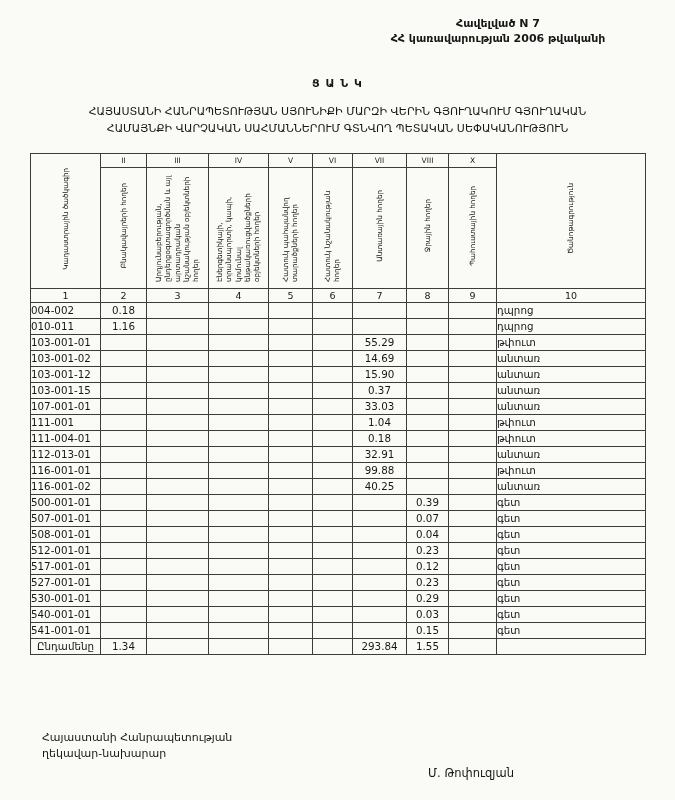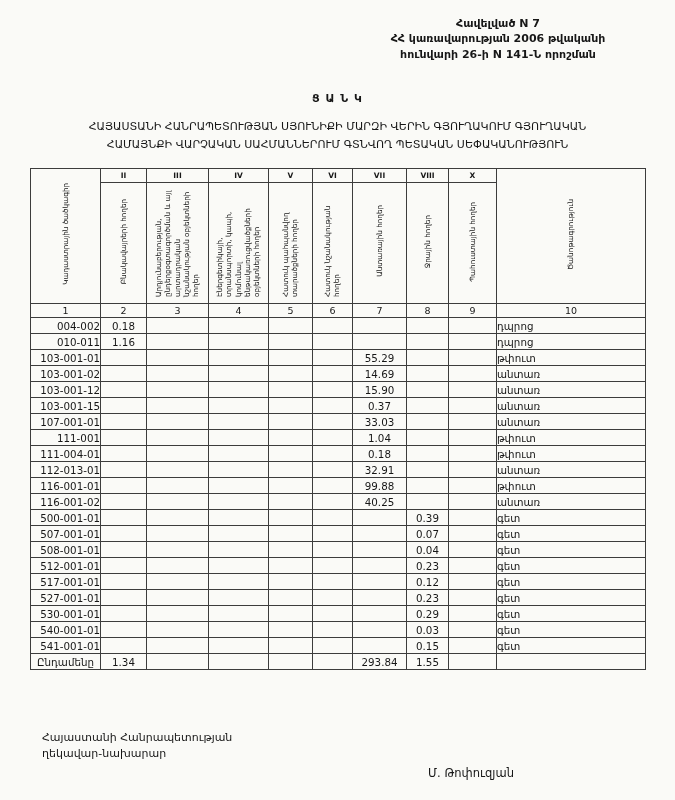--- a/index.html
+++ b/index.html
@@ -17,43 +17,42 @@
   }
   .subtitle{
     text-align:center;font-size:11px;line-height:1.6;margin-top:13px;
   }
   table.land{
     border-collapse:collapse;table-layout:fixed;width:615px;margin:15px 0 0 30px;
   }
   table.land th,table.land td{
     border:1px solid #3c3c3c;padding:0;overflow:hidden;
   }
-  table.land .roman{height:13px;font-size:7.5px;font-weight:bold;text-align:center;vertical-align:middle;}
+  table.land .roman{height:13px;font-size:7.5px;font-weight:normal;text-align:center;vertical-align:middle;}
   table.land .rot-cell{height:116px;text-align:center;vertical-align:middle;font-weight:normal;}
   .vh{
     writing-mode:vertical-rl;transform:rotate(180deg);
     display:inline-block;max-height:112px;margin:2px auto;
     font-size:7.2px;line-height:1.3;font-weight:normal;text-align:left;
   }
   table.land .colnum{height:13px;font-size:9.5px;font-weight:normal;text-align:center;vertical-align:middle;}
   table.land td{height:15px;font-size:10.3px;vertical-align:middle;}
-  .code-cell{text-align:right;padding-left:4px;}
+  .code-cell{text-align:left;padding-left:4px;}
   .val-cell{text-align:center;}
   .note-cell{text-align:left;padding-left:6px;}
   .total-label{text-align:center;padding-left:10px;}
   .footer-block{position:absolute;left:42px;top:730px;font-size:11px;line-height:1.45;}
   .signature{position:absolute;left:428px;top:766px;font-size:11.5px;}
 </style>
 </head>
 <body>
 
 <div class="appendix">
   <div>Հավելված N 7</div>
   <div>ՀՀ կառավարության 2006 թվականի</div>
-  <div>հունվարի 26-ի N 141-Ն որոշման</div>
 </div>
 
 <div class="doc-title">Ց Ա Ն Կ</div>
 
 <div class="subtitle">
   <div>ՀԱՅԱՍՏԱՆԻ ՀԱՆՐԱՊԵՏՈՒԹՅԱՆ ՍՅՈՒՆԻՔԻ ՄԱՐԶԻ ՎԵՐԻՆ ԳՅՈՒՂԱԿՈՒՄ ԳՅՈՒՂԱԿԱՆ</div>
   <div>ՀԱՄԱՅՆՔԻ ՎԱՐՉԱԿԱՆ ՍԱՀՄԱՆՆԵՐՈՒՄ ԳՏՆՎՈՂ ՊԵՏԱԿԱՆ ՍԵՓԱԿԱՆՈՒԹՅՈՒՆ</div>
 </div>
 
 <table class="land">

